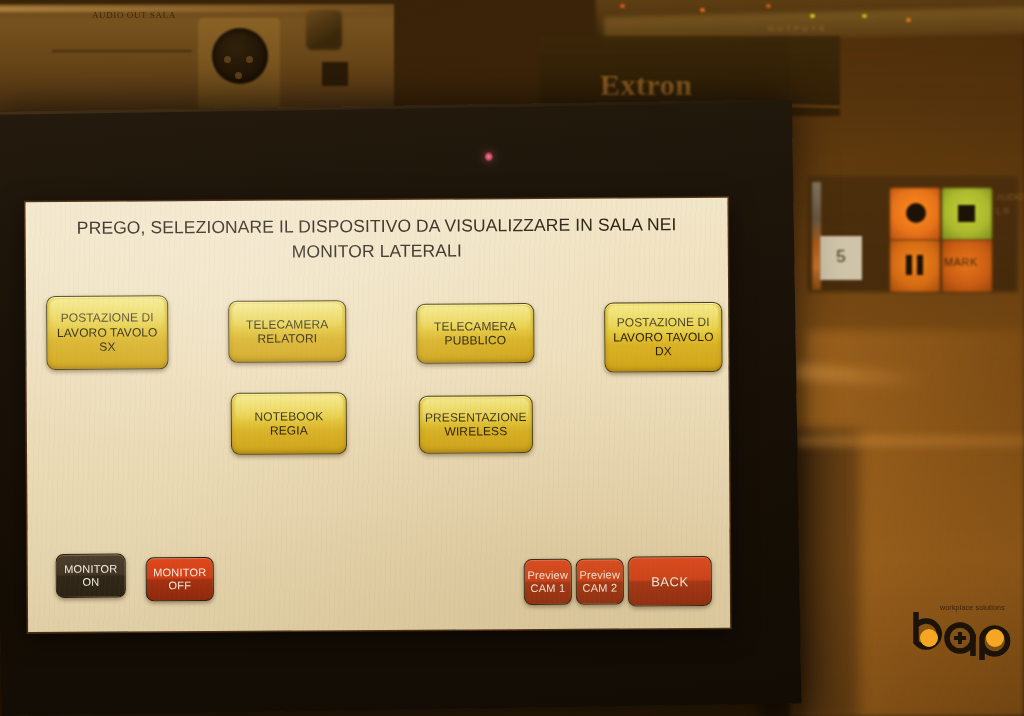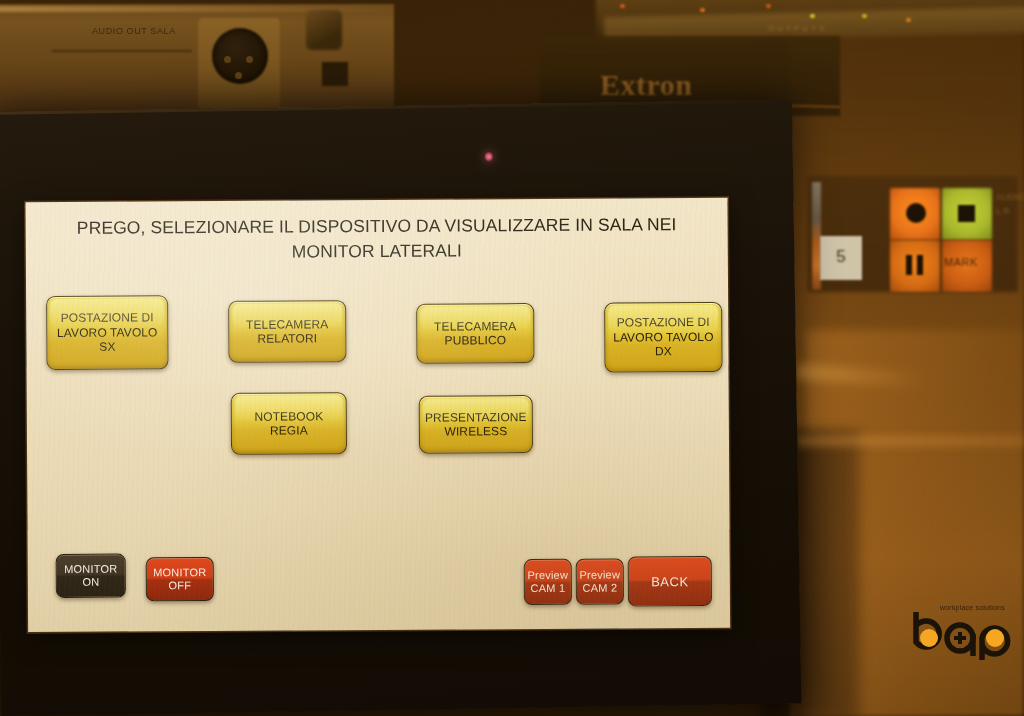--- a/index.html
+++ b/index.html
@@ -69,26 +69,26 @@
     filter: blur(1.5px);
   }
   .rack-left-seam {
     position: absolute;
     left: 52px; top: 50px; width: 140px; height: 1.5px;
     background: rgba(40,26,10,0.55);
     filter: blur(0.8px);
   }
   .audio-label {
     position: absolute;
-    left: 92px; top: 26px;
+    left: 92px; top: 10px;
     font-size: 9px;
     line-height: 11px;
     letter-spacing: 0.6px;
     color: rgba(48,30,12,0.80);
-    font-family: Liberation Sans, sans-serif;
+    font-family: Liberation Serif, serif;
     filter: blur(0.7px);
   }
   .xlr {
     position: absolute;
     left: 198px; top: 18px; width: 82px; height: 92px;
     background: linear-gradient(180deg, #8a6226 0%, #7a5520 50%, #5e4015 100%);
     border-radius: 5px;
     filter: blur(1px);
   }
   .xlr-ring {

